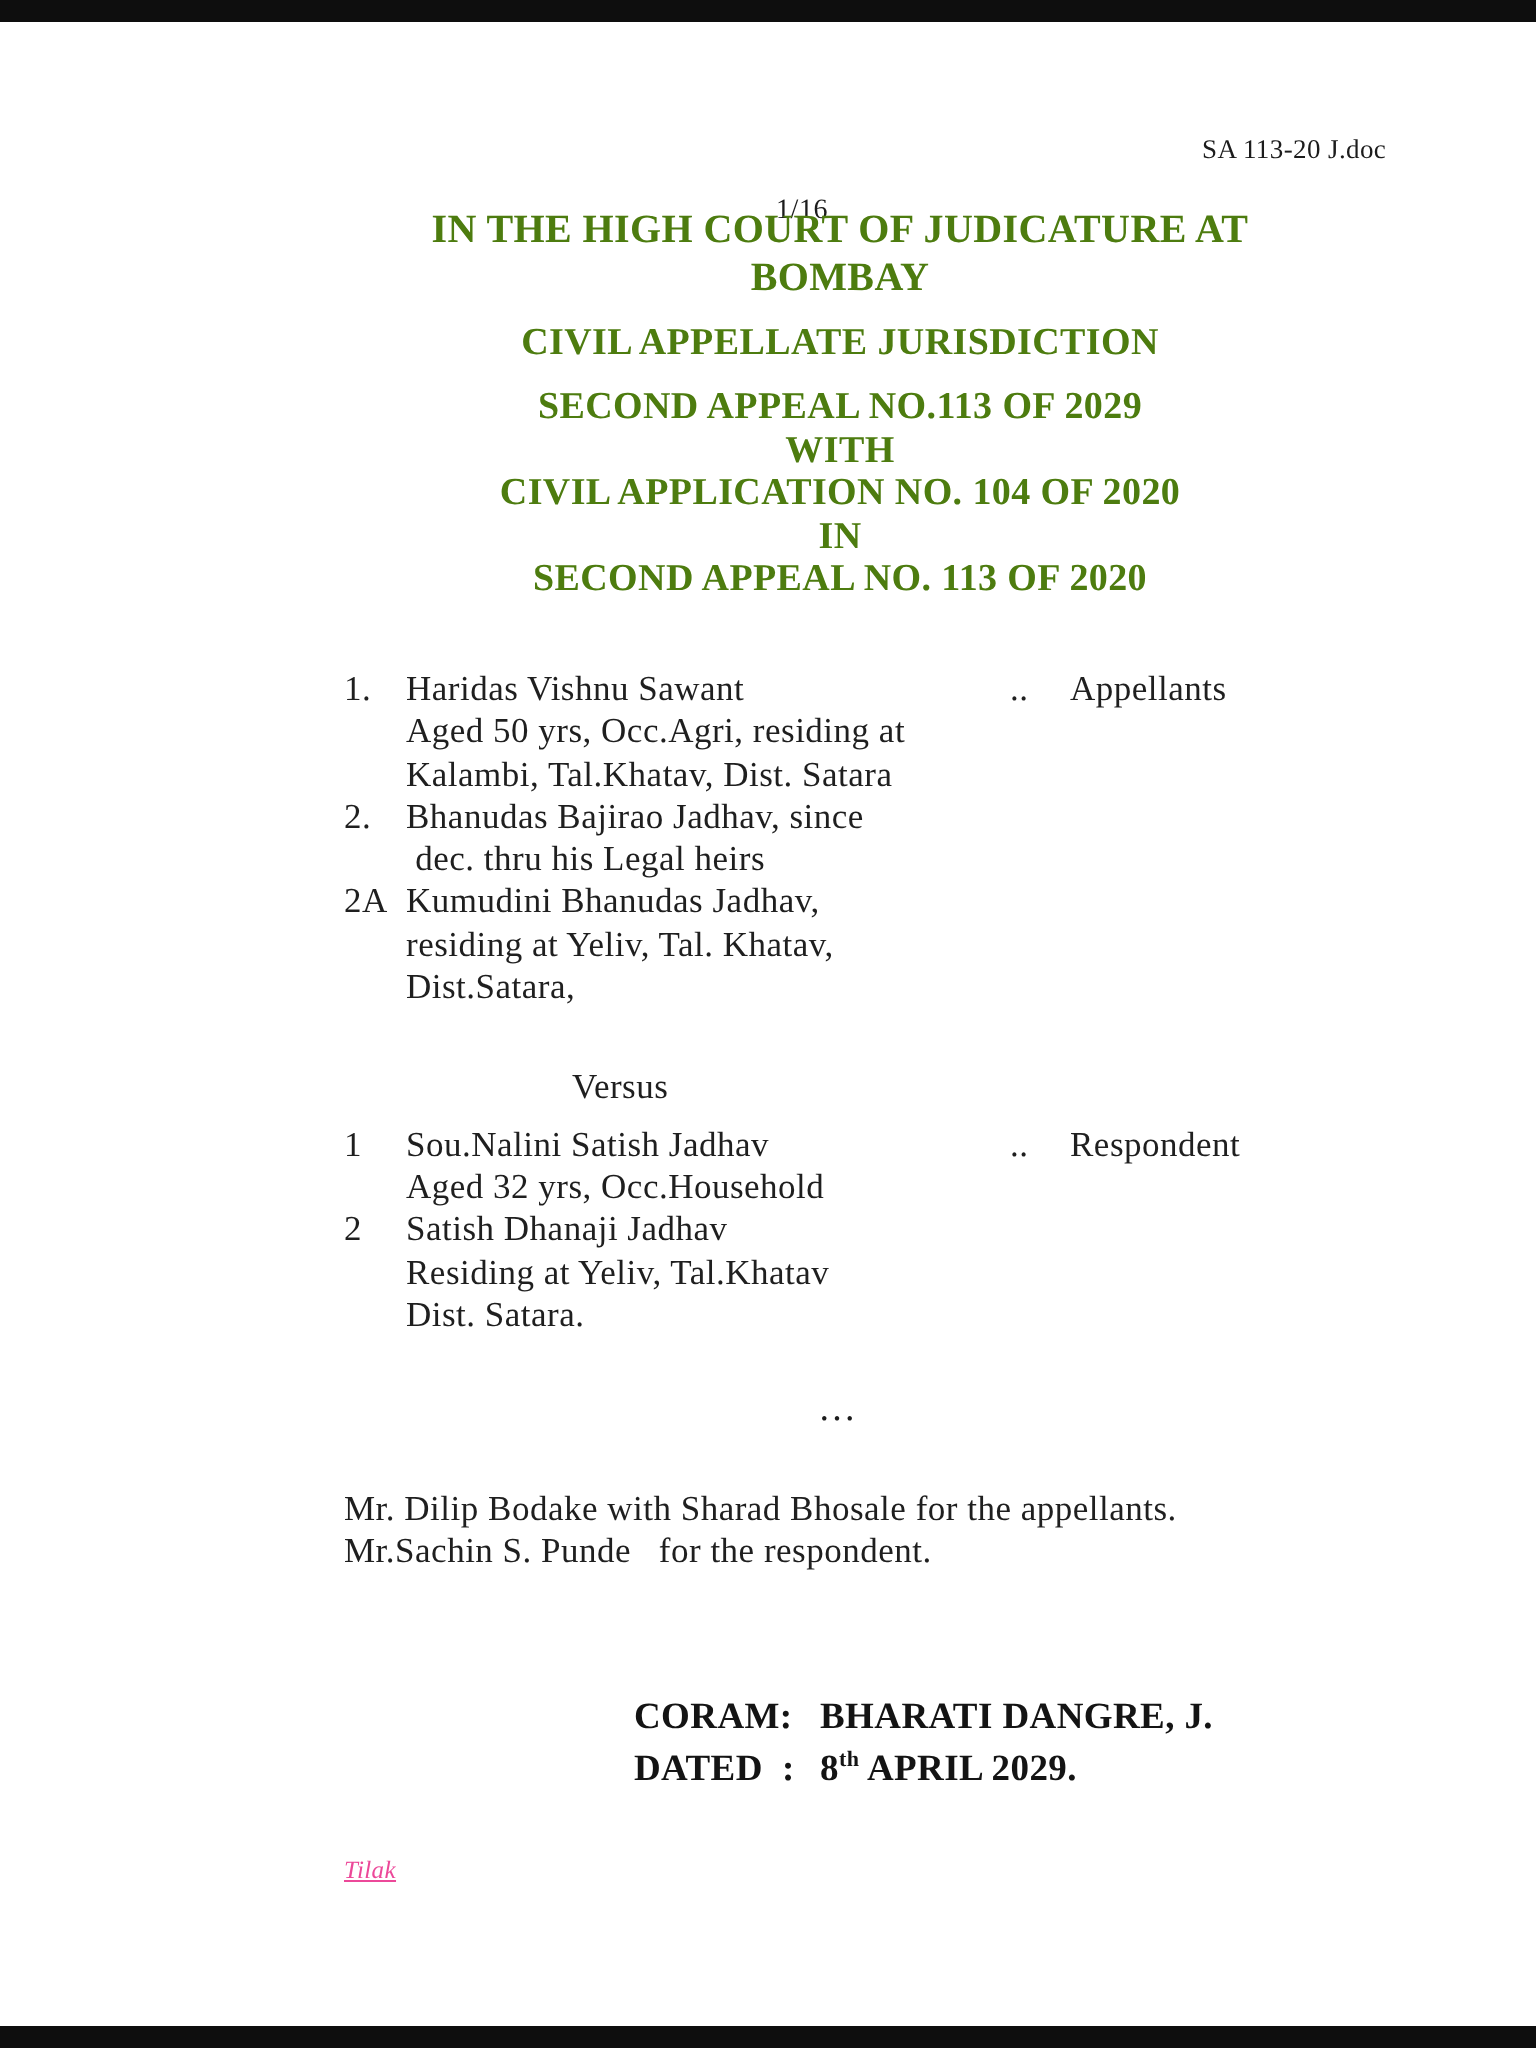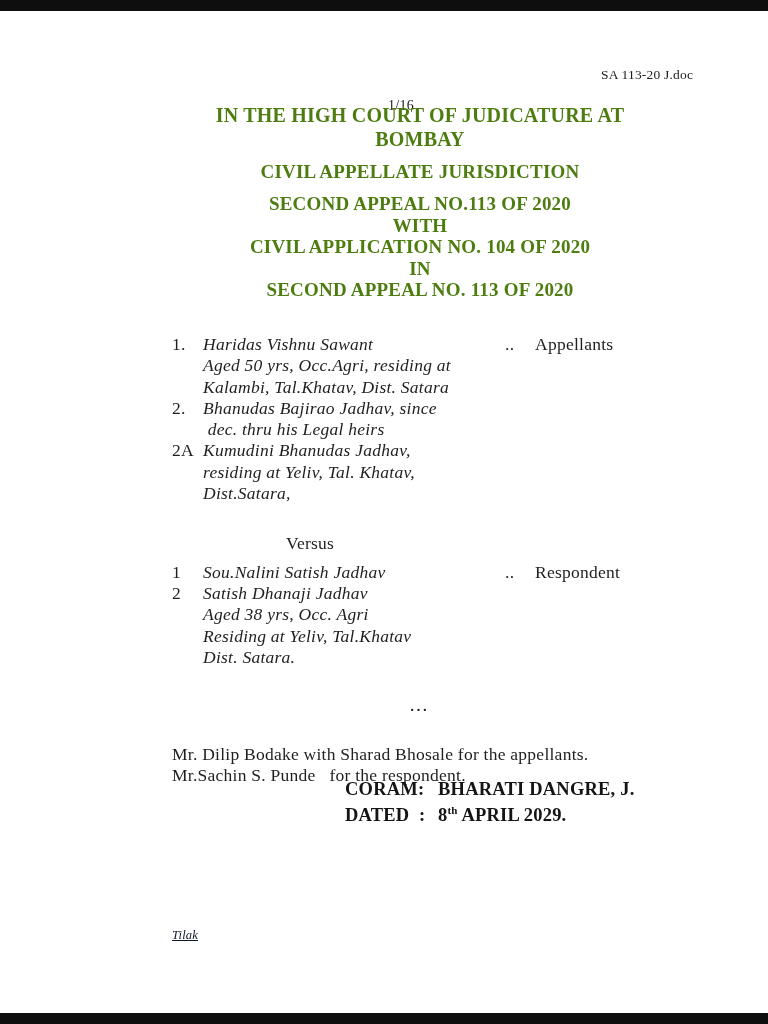--- a/index.html
+++ b/index.html
@@ -40,56 +40,56 @@
   .titles .t  { font-size: 19px; line-height: 21.5px; letter-spacing: 0.2px; }
 
   .body-text { font-size: 17.5px; letter-spacing: 0.25px; color: #1f1f1f; }
 
   
   .party-list { position: absolute; left: 172px; width: 496px; line-height: 21.3px; }
   .party-list.appellants { top: 334px; }
   .party-list.respondents { top: 562px; line-height: 21.2px; }
   .party-row { display: flex; white-space: pre-wrap; }
   .party-num { width: 31px; flex: 0 0 31px; }
-  .party-text { flex: 1 1 auto; font-style: italic; }
+  .party-text { flex: 1 1 auto; }
   .side-marker { position: absolute; left: 333px; top: 0; }
   .side-label  { position: absolute; left: 363px; top: 0; }
 
   .versus { position: absolute; left: 286px; top: 533px; }
 
   .dots-separator { position: absolute; left: 409px; top: 694px; font-size: 19px; letter-spacing: 1px; }
 
   .counsel { position: absolute; left: 172px; top: 744px; width: 520px; line-height: 21.3px; }
   .counsel div { white-space: pre-wrap; }
 
-  .coram-block { position: absolute; left: 317px; top: 776px; font-weight: bold; color: #141414; margin-left: 28px; }
+  .coram-block { position: absolute; left: 317px; top: 846px; font-weight: bold; color: #141414; }
   .coram-row { display: flex; font-size: 18.5px; line-height: 26px; letter-spacing: 0.2px; }
   .coram-label { width: 93px; flex: 0 0 93px; white-space: pre; }
   .coram-value { white-space: pre-wrap; }
   .coram-value sup { font-size: 11px; vertical-align: super; line-height: 0; }
 
   .footer-initials {
     position: absolute; left: 172px; top: 928px;
-    font-size: 12.5px; font-style: italic; color: #0f172a; letter-spacing: 0.2px; text-decoration: underline;
+    font-size: 12.5px; font-style: italic; color: #ec4899; letter-spacing: 0.2px; text-decoration: underline;
   }
 </style>
 </head>
 <body>
 
 <div class="page">
 
   <div class="viewer-bar top"></div>
 
   <div class="pageno">1/16</div>
   <div class="docname">SA 113-20 J.doc</div>
 
   <div class="titles">
     <div class="t1">IN THE HIGH COURT OF JUDICATURE AT BOMBAY</div>
     <div class="t2">CIVIL APPELLATE JURISDICTION</div>
-    <div class="t">SECOND APPEAL NO.113 OF 2020</div>
+    <div class="t">SECOND APPEAL NO.113 OF 2029</div>
     <div class="t">WITH</div>
     <div class="t">CIVIL APPLICATION NO. 104 OF 2020</div>
     <div class="t">IN</div>
     <div class="t">SECOND APPEAL NO. 113 OF 2020</div>
   </div>
 
   <div class="party-list appellants body-text">
     <span class="side-marker body-text">..</span>
     <span class="side-label body-text">Appellants</span>
     <div class="party-row">
@@ -129,26 +129,26 @@
   <div class="versus body-text">Versus</div>
 
   <div class="party-list respondents body-text">
     <span class="side-marker body-text">..</span>
     <span class="side-label body-text">Respondent</span>
     <div class="party-row">
       <span class="party-num">1</span>
       <span class="party-text">Sou.Nalini Satish Jadhav</span>
     </div>
     <div class="party-row">
+      <span class="party-num"></span>
+      <span class="party-text">Aged 32 yrs, Occ.Household</span>
+    </div>
+    <div class="party-row">
       <span class="party-num">2</span>
       <span class="party-text">Satish Dhanaji Jadhav</span>
-    </div>
-    <div class="party-row">
-      <span class="party-num"></span>
-      <span class="party-text">Aged 38 yrs, Occ. Agri</span>
     </div>
     <div class="party-row">
       <span class="party-num"></span>
       <span class="party-text">Residing at Yeliv, Tal.Khatav</span>
     </div>
     <div class="party-row">
       <span class="party-num"></span>
       <span class="party-text">Dist. Satara.</span>
     </div>
   </div>

